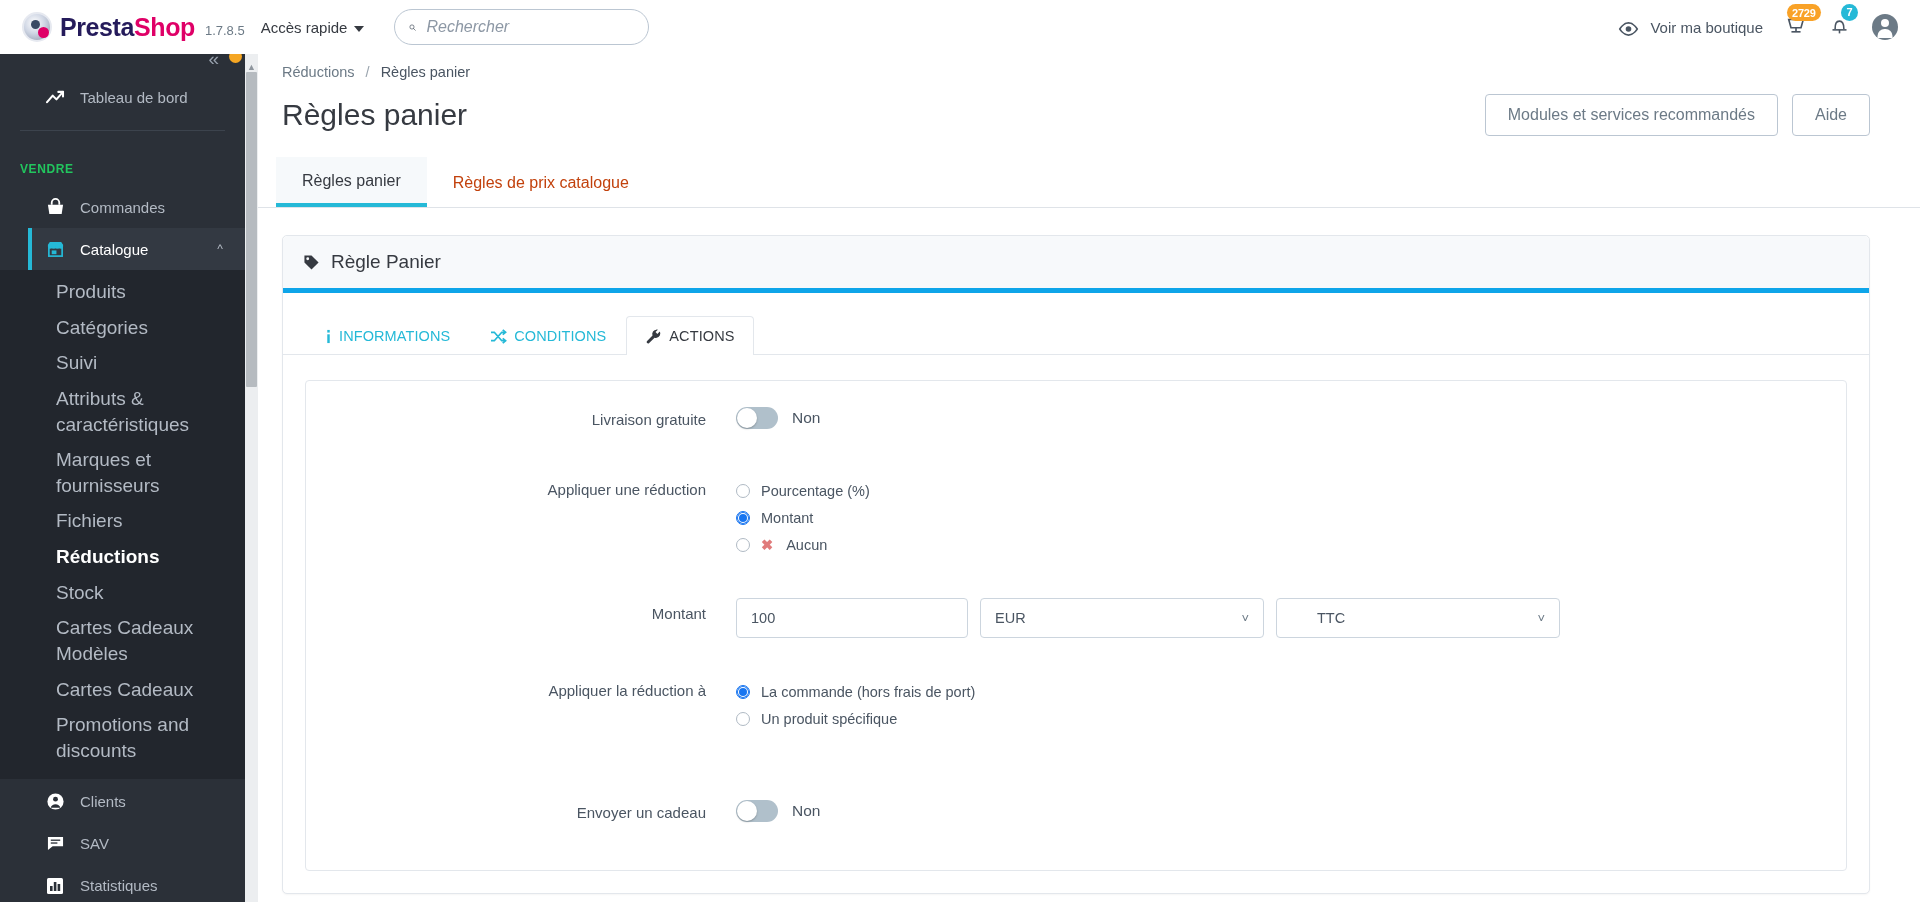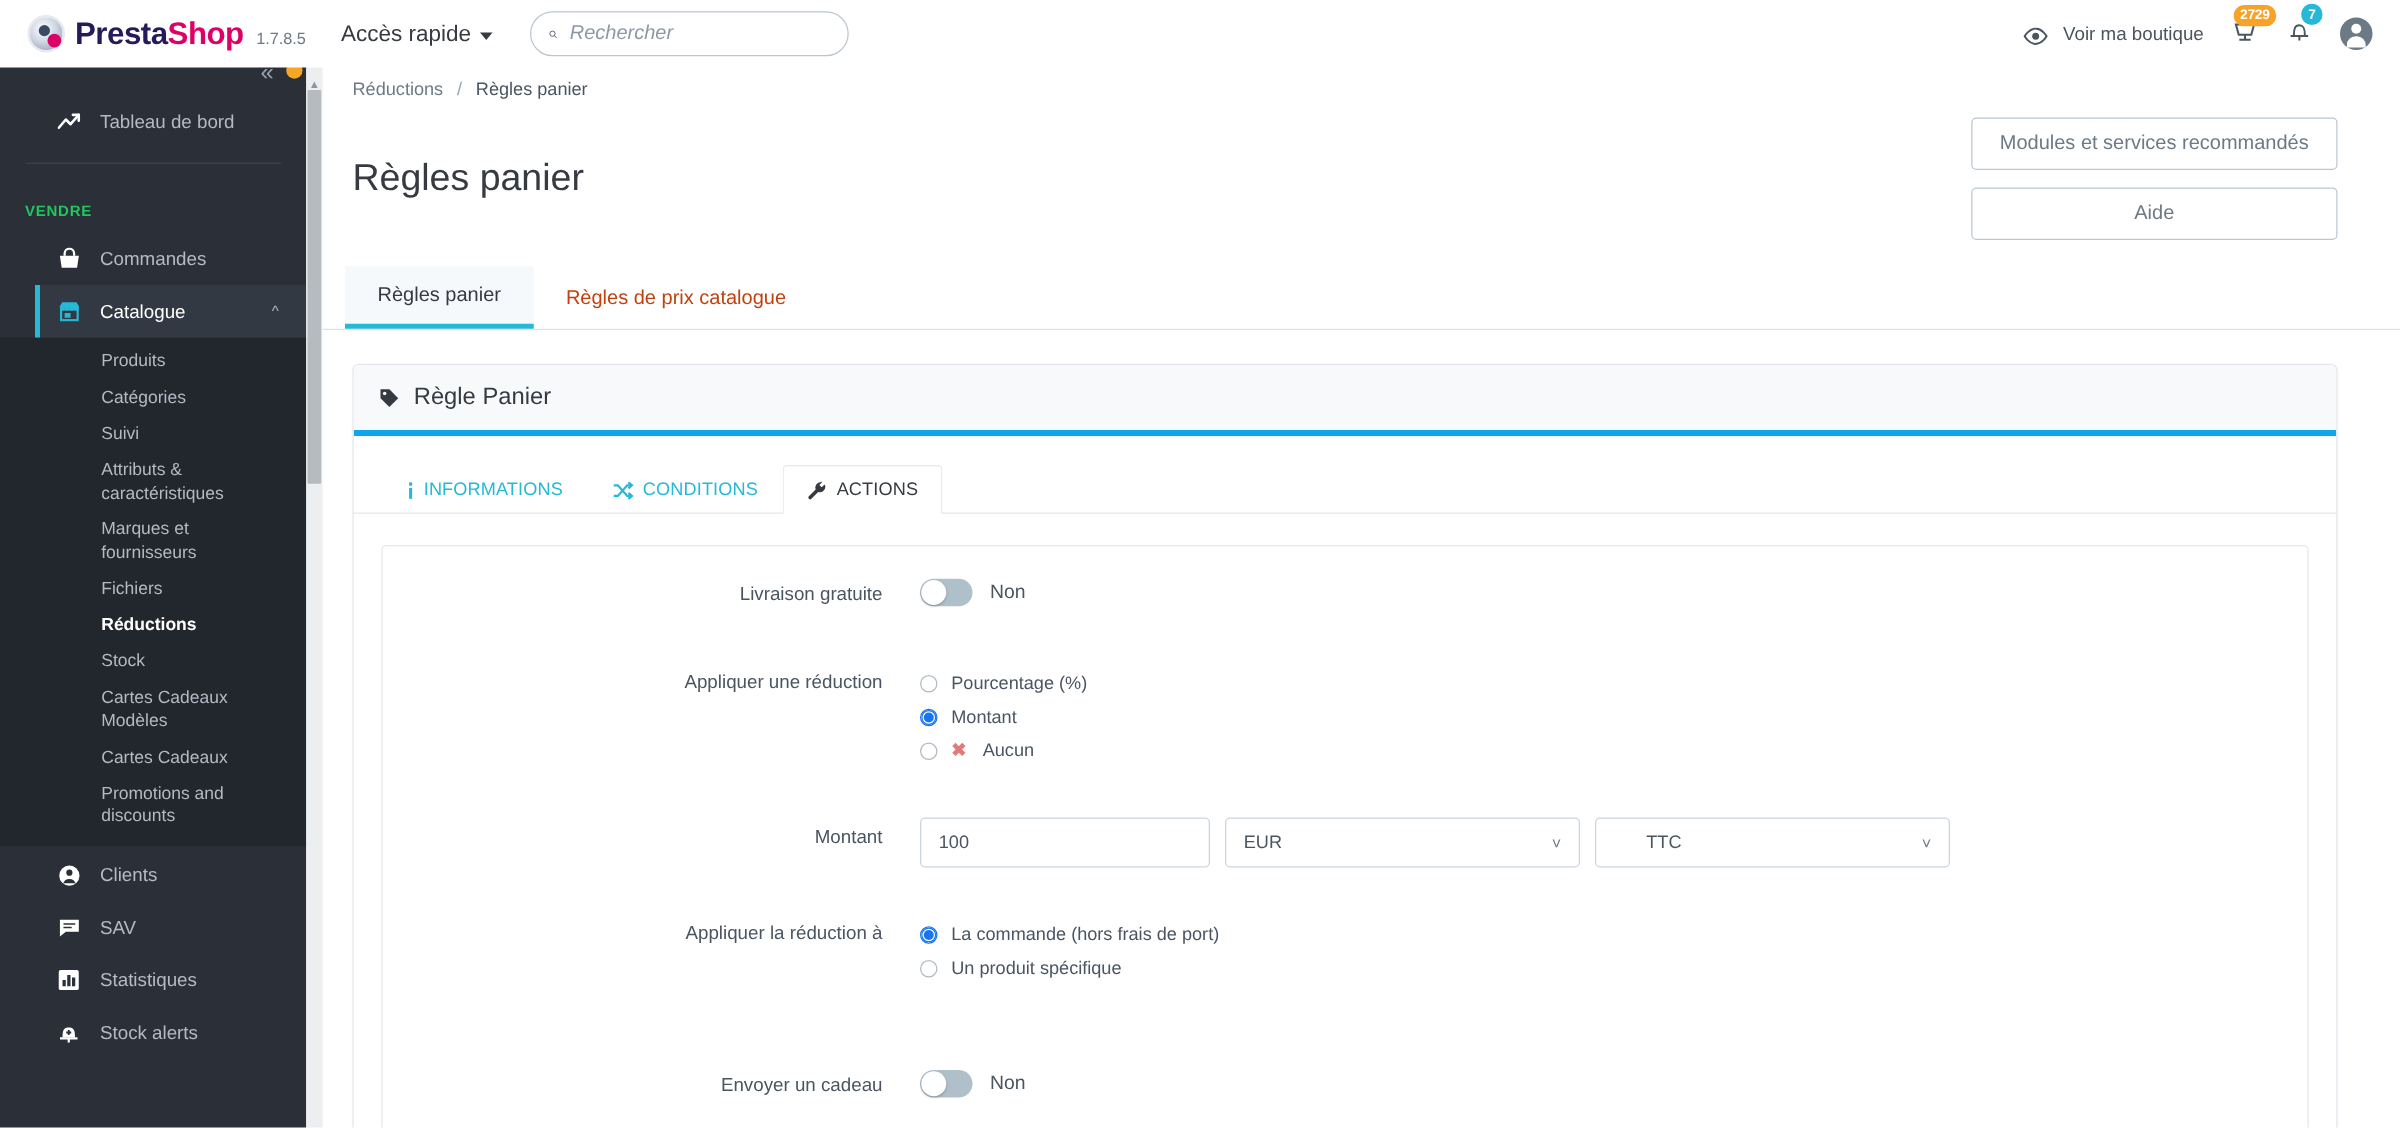--- a/index.html
+++ b/index.html
@@ -30,21 +30,21 @@
   .brand-logo::before {
     content: ""; position: absolute; left: 7px; top: 6px;
     width: 9px; height: 9px; border-radius: 50%; background: #3a4a63;
   }
   .brand-text { font-size: 25px; font-weight: bold; margin-left: 8px; letter-spacing: -0.4px; }
   .brand-text .p1 { color: #251b5b; }
   .brand-text .p2 { color: #df0067; }
   .brand-version { color: #6c7a86; font-size: 13px; margin-left: 10px; margin-top: 6px; }
 
   .quick-access {
-    margin-left: 28px; font-size: 18px; color: #363a41;
+    margin-left: 16px; font-size: 15px; color: #363a41;
     display: flex; align-items: center; gap: 7px; cursor: pointer;
   }
   .caret-down {
     width: 0; height: 0; border-left: 5px solid transparent;
     border-right: 5px solid transparent; border-top: 6px solid #363a41;
     margin-top: 3px;
   }
 
   .search-wrap {
     margin-left: 30px; width: 255px; height: 36px;
@@ -122,21 +122,21 @@
   .nav-item.active::before {
     content: ""; position: absolute; left: 0; top: 0; bottom: 0;
     width: 4px; background: #25b9d7;
   }
   .nav-item.active .nav-icon { color: #25b9d7; }
   .chevron-up {
     margin-left: auto; margin-right: 22px; color: #b3bac4; font-size: 12px;
   }
   .submenu { background: #22262d; padding: 4px 0 10px 0; }
   .submenu-item {
-    padding: 5px 16px 5px 81px; font-size: 14px; color: #b3bac4;
+    padding: 5px 16px 5px 56px; font-size: 19px; color: #b3bac4;
     cursor: pointer; line-height: 1.35;
   }
   .submenu-item.current { color: #ffffff; font-weight: bold; }
   .nav-bottom { margin-top: 2px; }
 
   
   .sb-scroll {
     position: absolute; top: 30px; left: 245px; width: 13px; height: 872px;
     background: #eceef0; z-index: 31;
   }
@@ -158,21 +158,21 @@
     padding: 10px 0 0 24px; font-size: 14.5px; color: #6c7a86;
   }
   .breadcrumb .crumb-sep { margin: 0 7px; color: #9aa4ae; }
   .breadcrumb .crumb-current { color: #4a5562; }
   .breadcrumb .crumb-link { cursor: pointer; }
 
   .page-head {
     display: flex; align-items: center; padding: 14px 50px 0 24px;
   }
   .page-title { font-size: 30px; color: #363a41; font-weight: normal; }
-  .head-actions { margin-left: auto; display: flex; gap: 14px; flex-direction: column; }
+  .head-actions { margin-left: auto; display: flex; gap: 14px; }
   .btn-outline {
     border: 1px solid #bbc6d2; background: #fff; border-radius: 4px;
     color: #6c7a86; font-size: 16px; padding: 11px 22px; cursor: pointer;
     font-family: "Liberation Sans", sans-serif; white-space: nowrap;
   }
 
   .tabs-bar {
     margin-top: 22px; border-bottom: 1px solid #dfe3e8; padding-left: 18px;
     display: flex; align-items: flex-end; height: 50px;
   }

